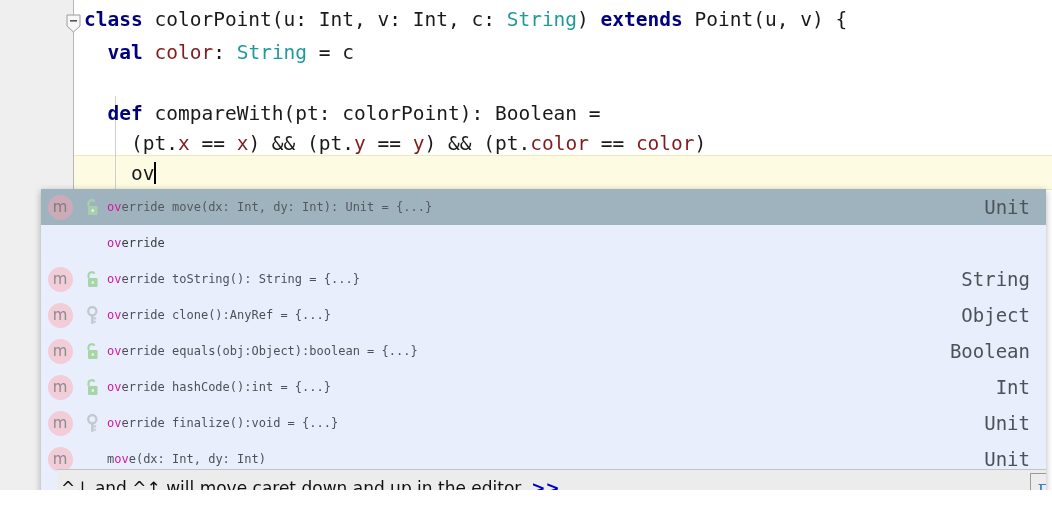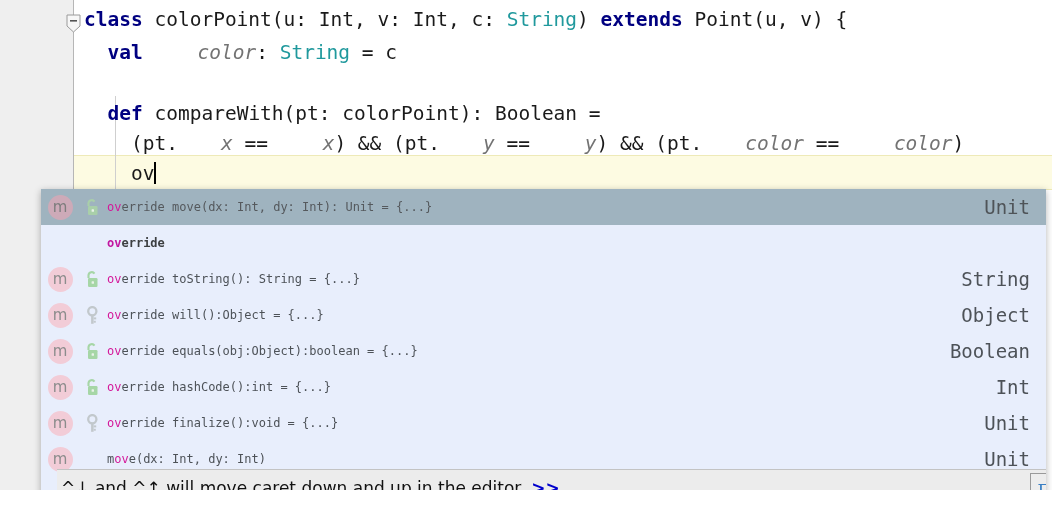--- a/index.html
+++ b/index.html
@@ -24,21 +24,21 @@
 
   .code{
     position:absolute;left:0;top:0;width:1052px;
     font-family:"DejaVu Sans Mono","Liberation Mono",monospace;
     font-size:19.5px;line-height:30px;
     color:#1a1a1a;white-space:pre;
   }
   .cl{position:absolute;left:84px;white-space:pre;}
   .kw{color:#000080;font-weight:bold;}
   .ty{color:#20999d;}
-  .fld{color:#737373;font-style:italic;margin-left:43px;}
+  .fld{color:#7f1d1d;}
   .pl{color:#1a1a1a;}
 
   .caret{display:inline-block;width:2px;height:22px;background:#000;vertical-align:-4px;margin-left:0px;}
 
   
   .popup{
     position:absolute;left:41px;top:189px;width:1005px;height:317px;
     background:#e8eefc;
     box-shadow:0 2px 7px rgba(0,0,0,0.30);
     overflow:hidden;
@@ -63,21 +63,21 @@
   }
   .row.selected .mbadge{background:#cdaab8;color:#7d7d7d;}
 
   .label{
     flex:1;
     font-family:"DejaVu Sans Mono","Liberation Mono",monospace;
     font-size:12px;color:#4d5258;white-space:pre;overflow:hidden;
   }
   .label .hl{color:#d4189a;}
   .row.selected .label{color:#55595d;}
-  .label.kwrow{font-weight:bold;color:#3c3f41;}
+  .label.kwrow{font-weight:normal;color:#3c3f41;}
   .label.kwrow .hl{color:#c216a0;}
 
   .typecol{
     font-family:"DejaVu Sans Mono","Liberation Mono",monospace;
     font-size:19px;color:#4d5258;text-align:right;
     padding-right:16px;white-space:pre;
   }
   .row.selected .typecol{color:#4f5458;}
 
   
@@ -180,21 +180,21 @@
             <div class="mbadge">m</div>
           </div>
           <div class="icon-col2">
             <svg width="15" height="19" viewBox="0 0 15 19">
               <circle cx="7.3" cy="5.2" r="4.1" fill="none" stroke="#c2c8cc" stroke-width="2.3"></circle>
               <rect x="6.1" y="8.6" width="2.5" height="9.2" fill="#c2c8cc"></rect>
               <rect x="8.6" y="11.4" width="2.6" height="2" fill="#c2c8cc"></rect>
               <rect x="8.6" y="14.8" width="2.2" height="1.9" fill="#c2c8cc"></rect>
             </svg>
           </div>
-          <div class="label"><span class="hl">ov</span><span>erride will():Object = {...}</span></div>
+          <div class="label"><span class="hl">ov</span><span>erride clone():AnyRef = {...}</span></div>
           <div class="typecol">Object</div>
         </div>
         <div class="row">
           <div class="icon-col">
             <div class="mbadge">m</div>
           </div>
           <div class="icon-col2">
             <svg width="17" height="19" viewBox="0 0 17 19">
               <path d="M4.5 8 V5.2 a3.3 3.3 0 0 1 6.0 -1.6" fill="none" stroke="#a6d6a6" stroke-width="2.1"></path>
               <rect x="4.0" y="8" width="9.5" height="9" rx="1.2" fill="#a6d6a6"></rect>

